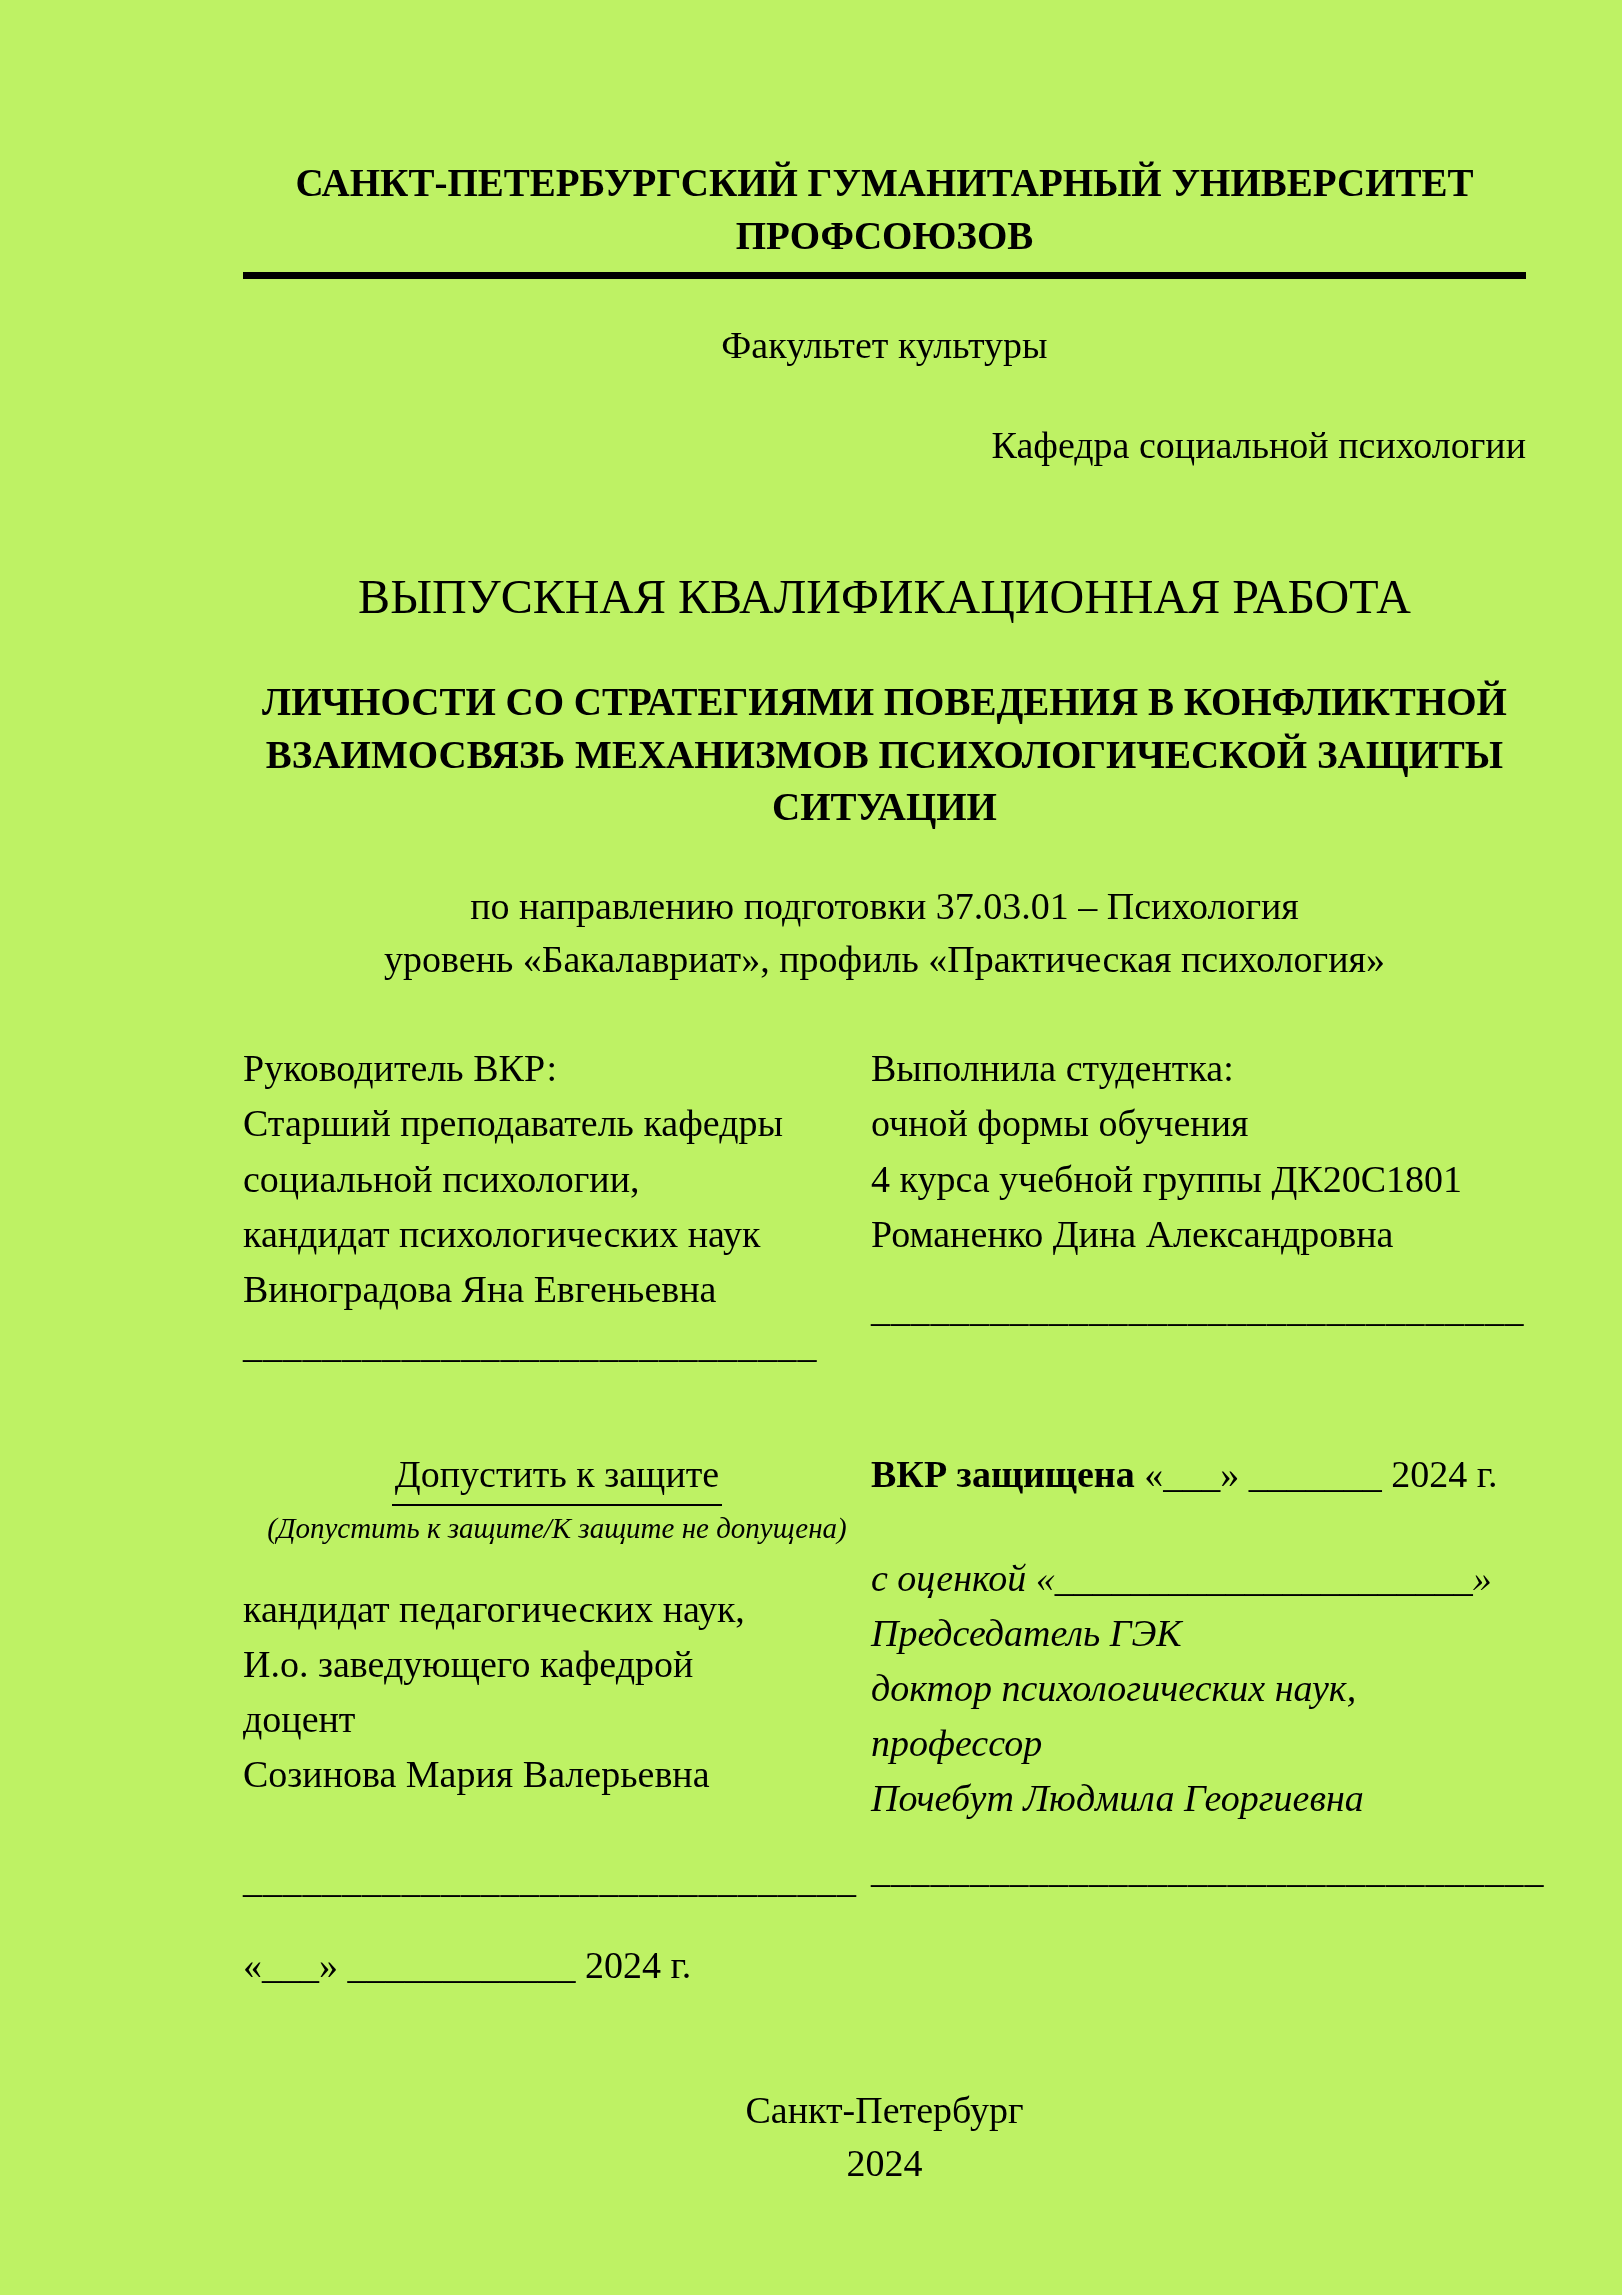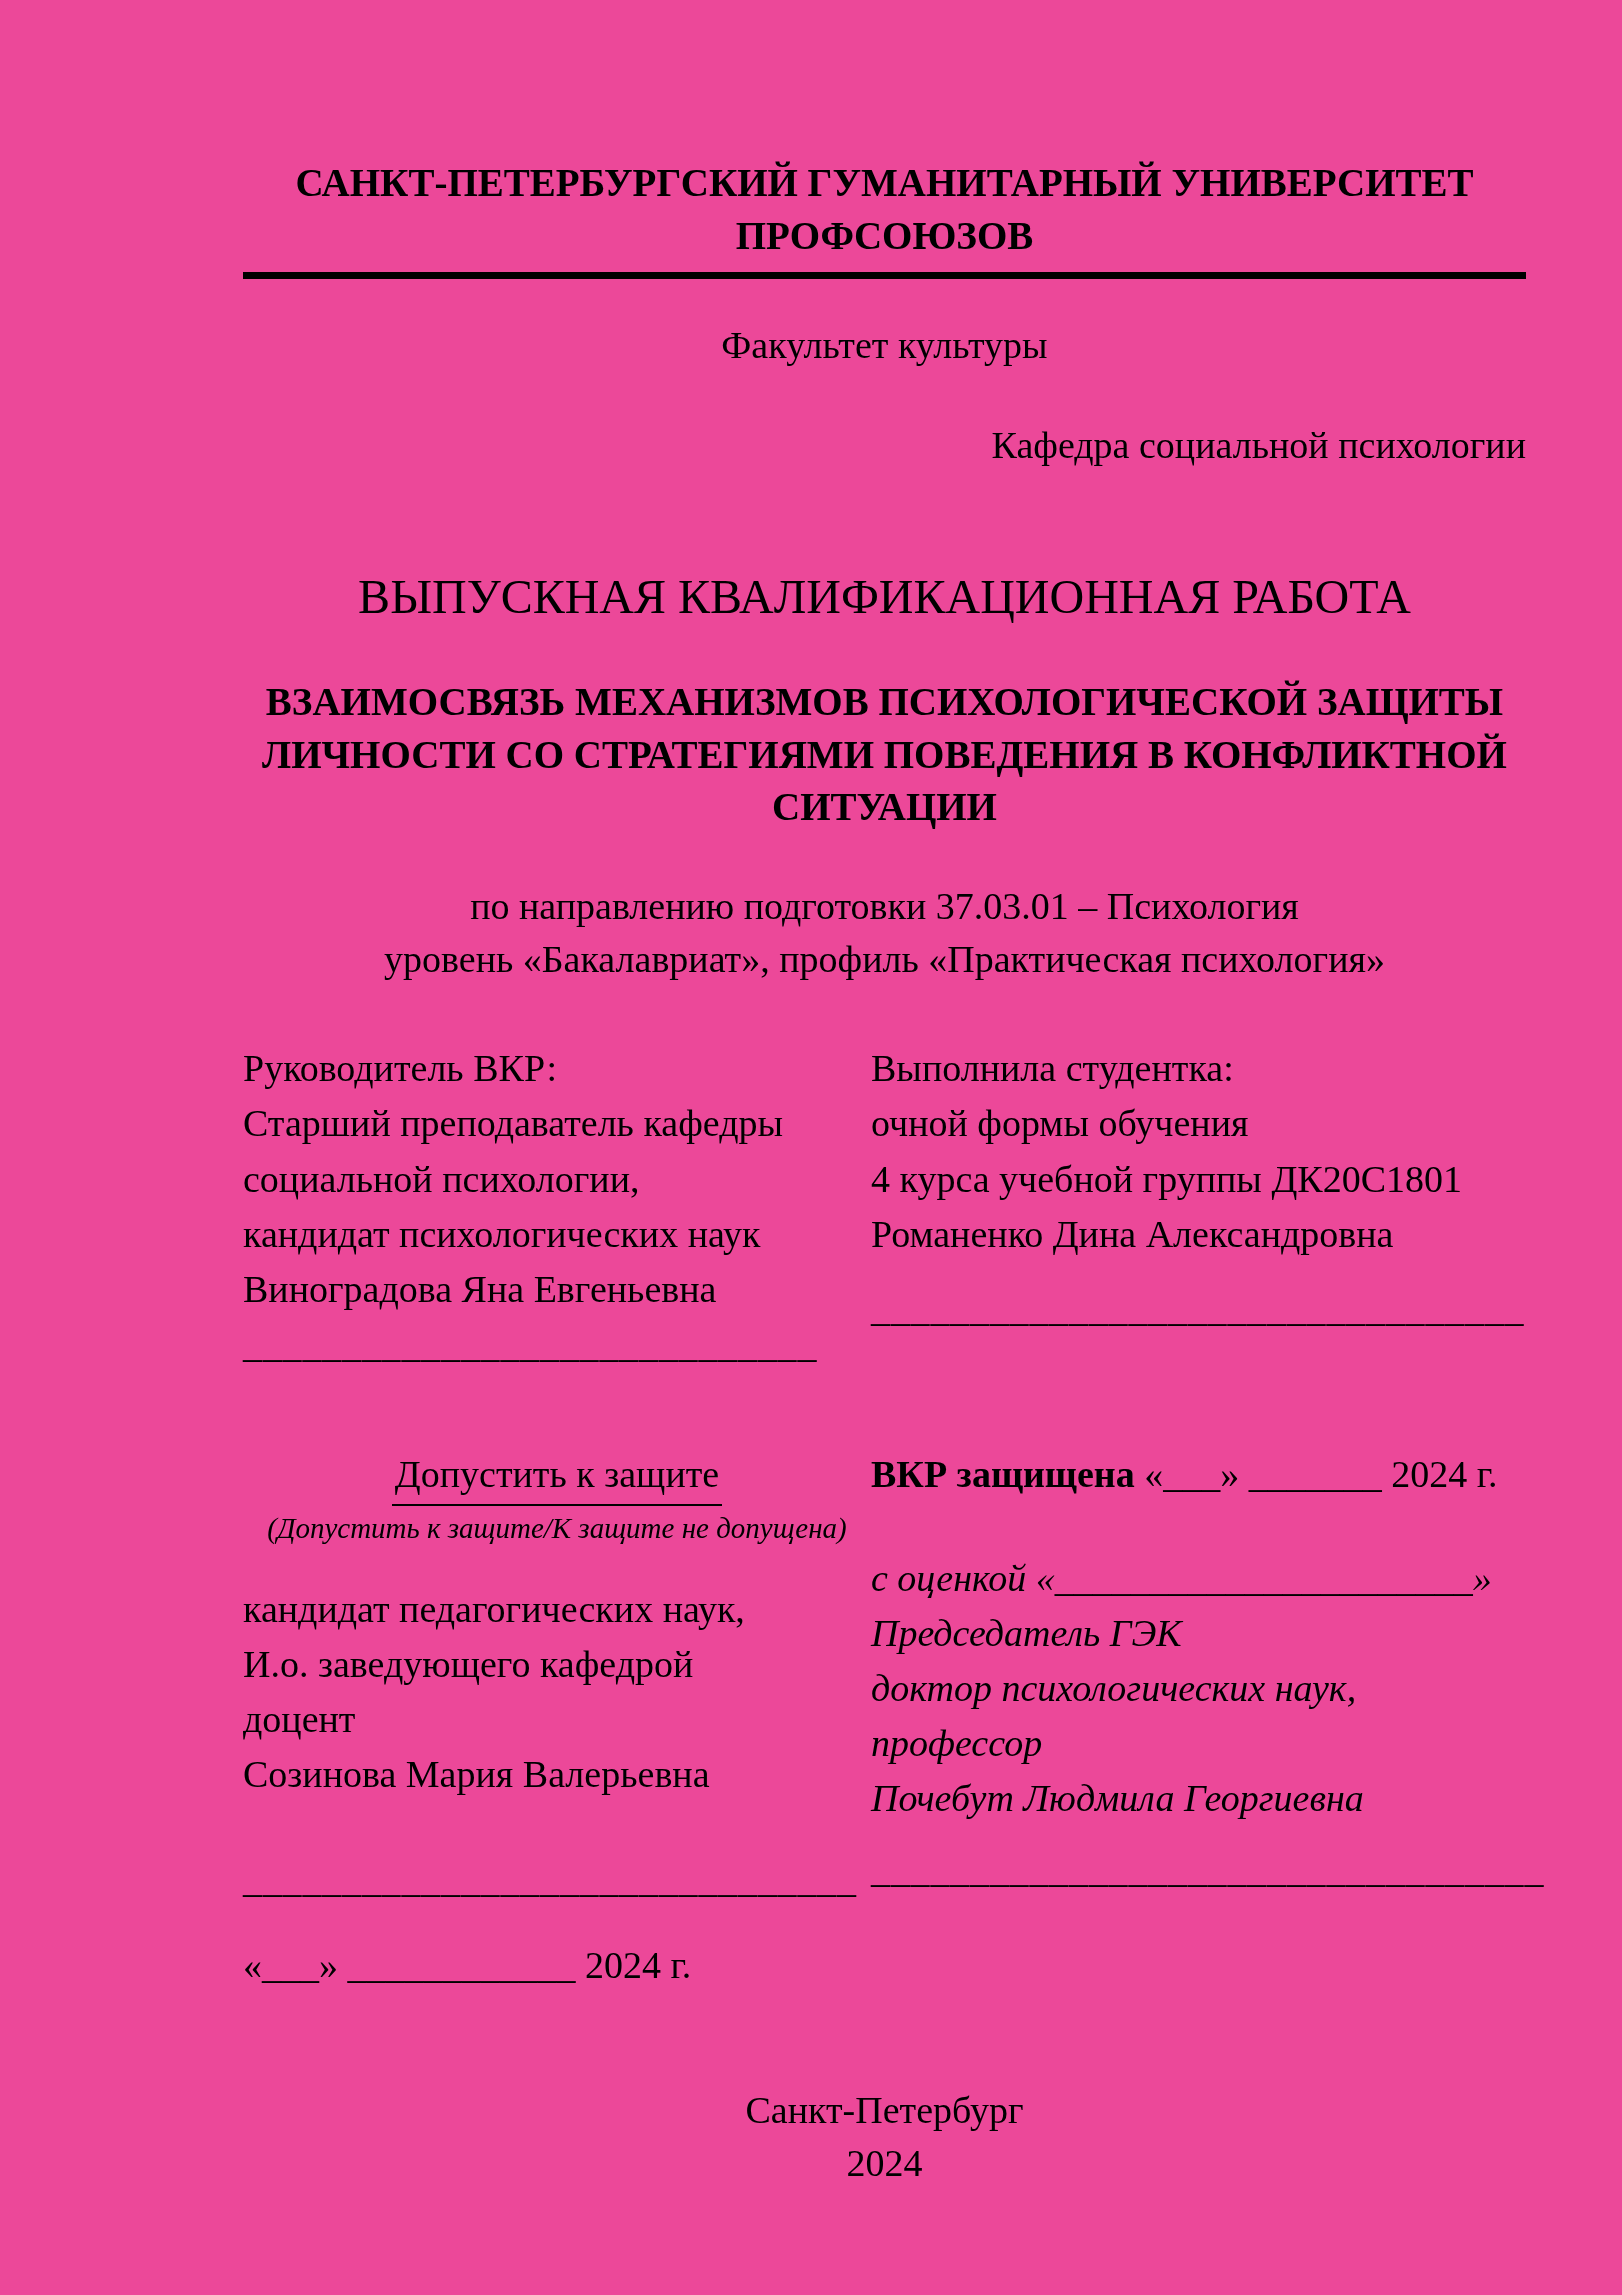--- a/index.html
+++ b/index.html
@@ -5,21 +5,21 @@
   html, body {
     margin: 0;
     padding: 0;
     background: #ffffff;
   }
   .page {
     position: relative;
     width: 1623px;
     height: 2295px;
     box-sizing: border-box;
-    background: #ec4899;
+    background: #bef264;
     color: #000000;
     font-family: "Liberation Serif", "DejaVu Serif", serif;
     font-size: 38px;
     line-height: 1.35;
     padding: 157px 97px 15px 243px;
     overflow: hidden;
   }
   .university {
     font-weight: bold;
     font-size: 39px;
@@ -98,22 +98,22 @@
 
   <div class="university">САНКТ-ПЕТЕРБУРГСКИЙ ГУМАНИТАРНЫЙ УНИВЕРСИТЕТ ПРОФСОЮЗОВ</div>
 
   <div class="faculty">Факультет культуры</div>
 
   <div class="department">Кафедра социальной психологии</div>
 
   <div class="work-type">ВЫПУСКНАЯ КВАЛИФИКАЦИОННАЯ РАБОТА</div>
 
   <div class="thesis-title">
+    <div>ЛИЧНОСТИ СО СТРАТЕГИЯМИ ПОВЕДЕНИЯ В КОНФЛИКТНОЙ</div>
     <div>ВЗАИМОСВЯЗЬ МЕХАНИЗМОВ ПСИХОЛОГИЧЕСКОЙ ЗАЩИТЫ</div>
-    <div>ЛИЧНОСТИ СО СТРАТЕГИЯМИ ПОВЕДЕНИЯ В КОНФЛИКТНОЙ</div>
     <div>СИТУАЦИИ</div>
   </div>
 
   <div class="program">
     <div>по направлению подготовки 37.03.01 – Психология</div>
     <div>уровень «Бакалавриат», профиль «Практическая психология»</div>
   </div>
 
   <div class="cols cols-1">
     <div class="col">

